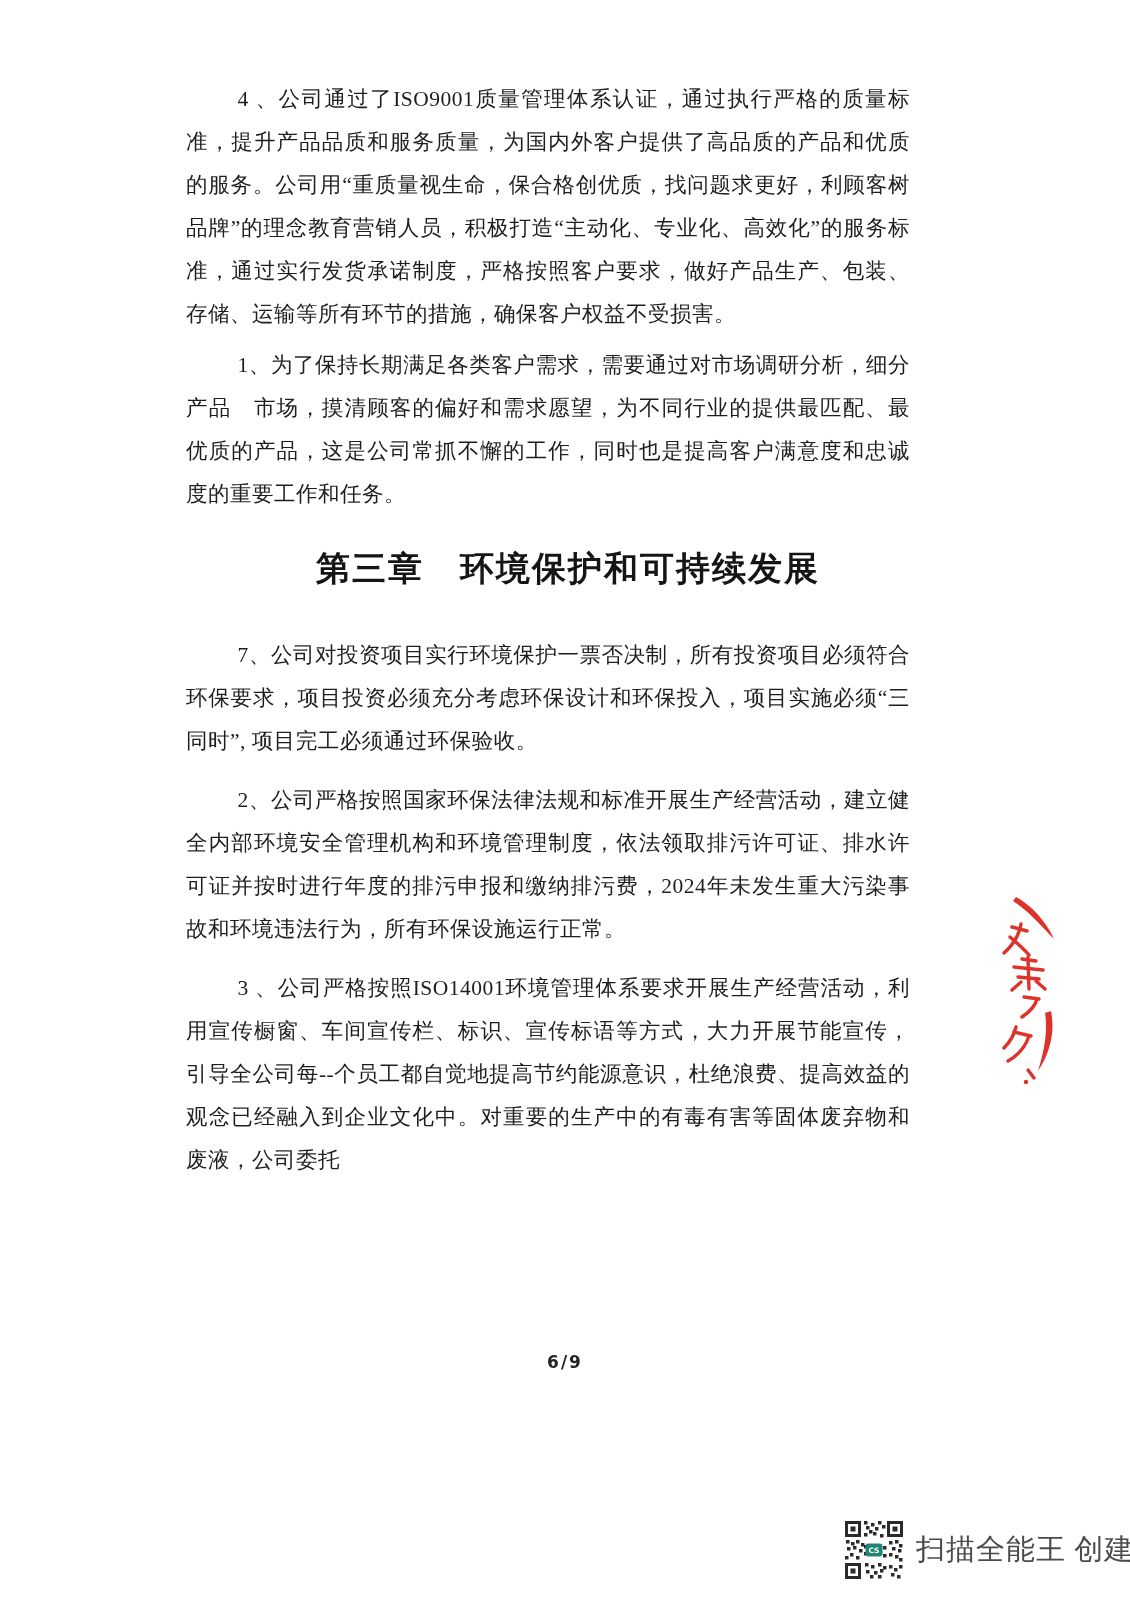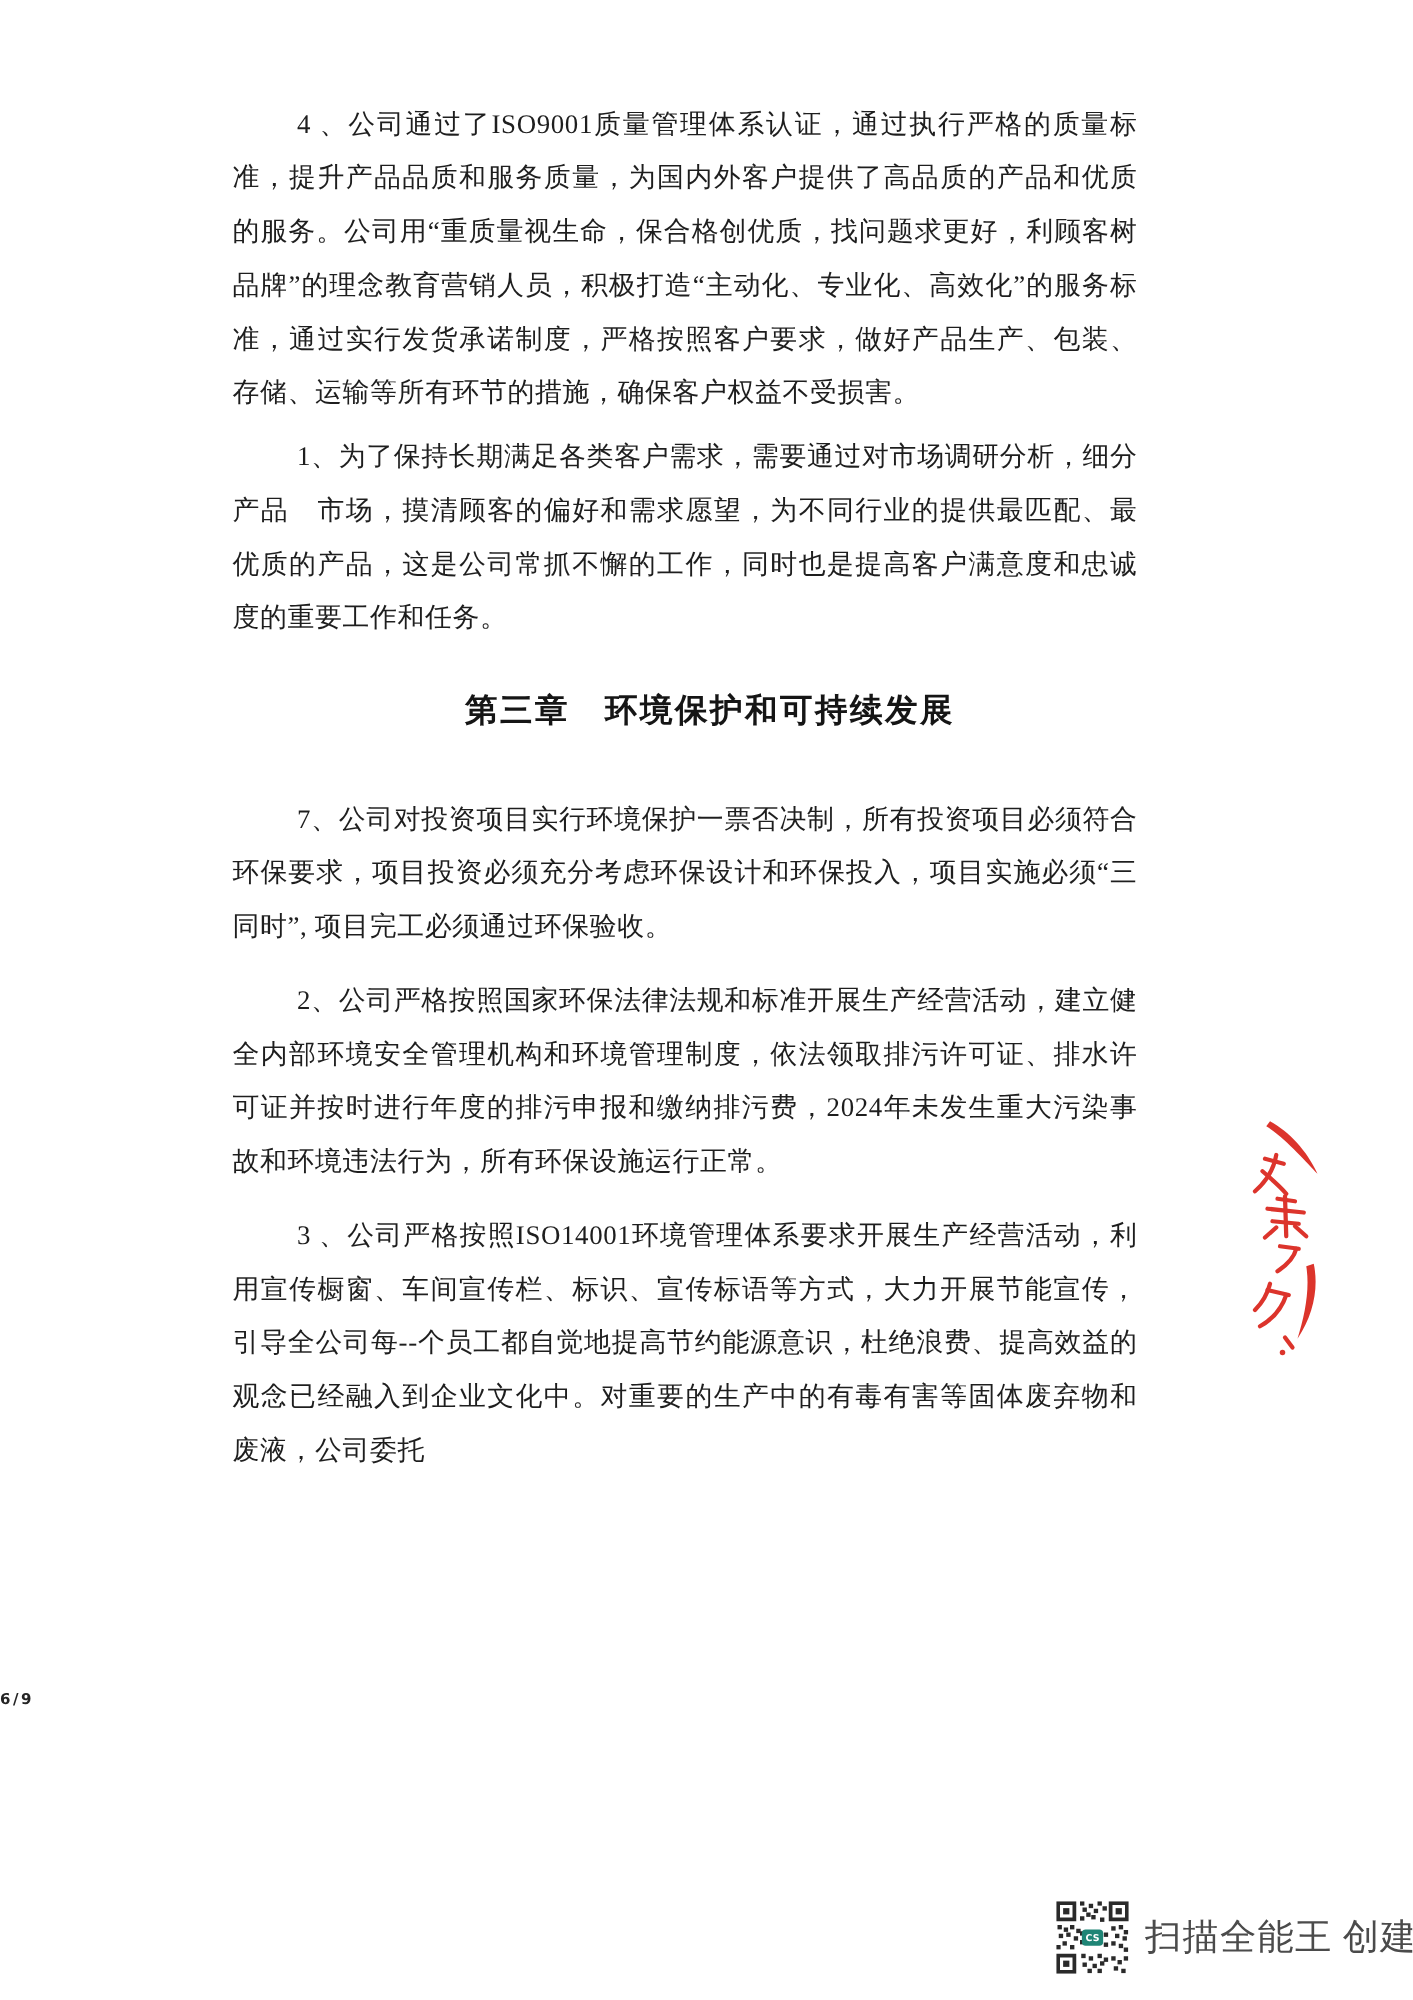--- a/index.html
+++ b/index.html
@@ -23,35 +23,36 @@
     font-size: 21.5px;
     line-height: 43px;
     text-align: justify;
     text-indent: 2.4em;
     letter-spacing: 0.5px;
     color: #1e1e1e;
   }
   .chapter-heading {
     margin: 30px 0 42px 0;
     padding-left: 40px;
-    font-size: 26px;
+    font-size: 34px;
     line-height: 46px;
     font-weight: bold;
     text-align: center;
     letter-spacing: 2px;
     color: #151515;
   }
   .list-para { margin-top: 16px; }
   .page-number {
     position: absolute;
     top: 1352px;
     left: 0;
     width: 1130px;
+    text-align: center;
     font-family: "DejaVu Sans", "Liberation Sans", sans-serif;
-    font-size: 12px;
+    font-size: 17px;
     font-weight: bold;
     letter-spacing: 2px;
     color: #242424;
   }
   .seal {
     position: absolute;
     left: 998px;
     top: 893px;
     width: 68px;
     height: 195px;

